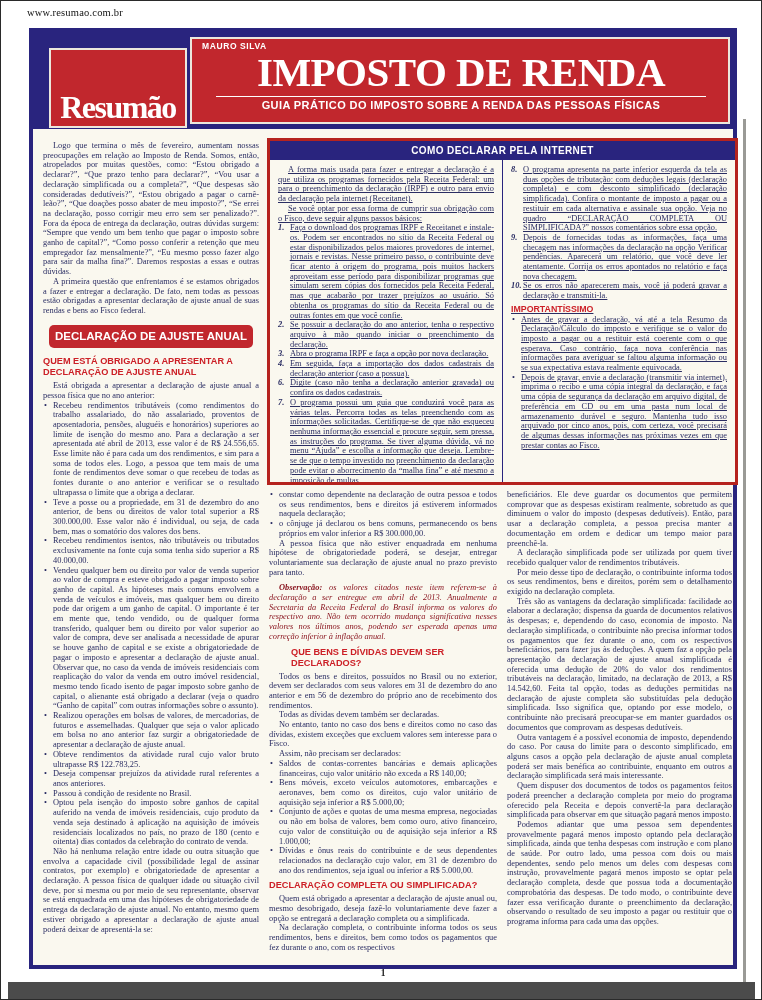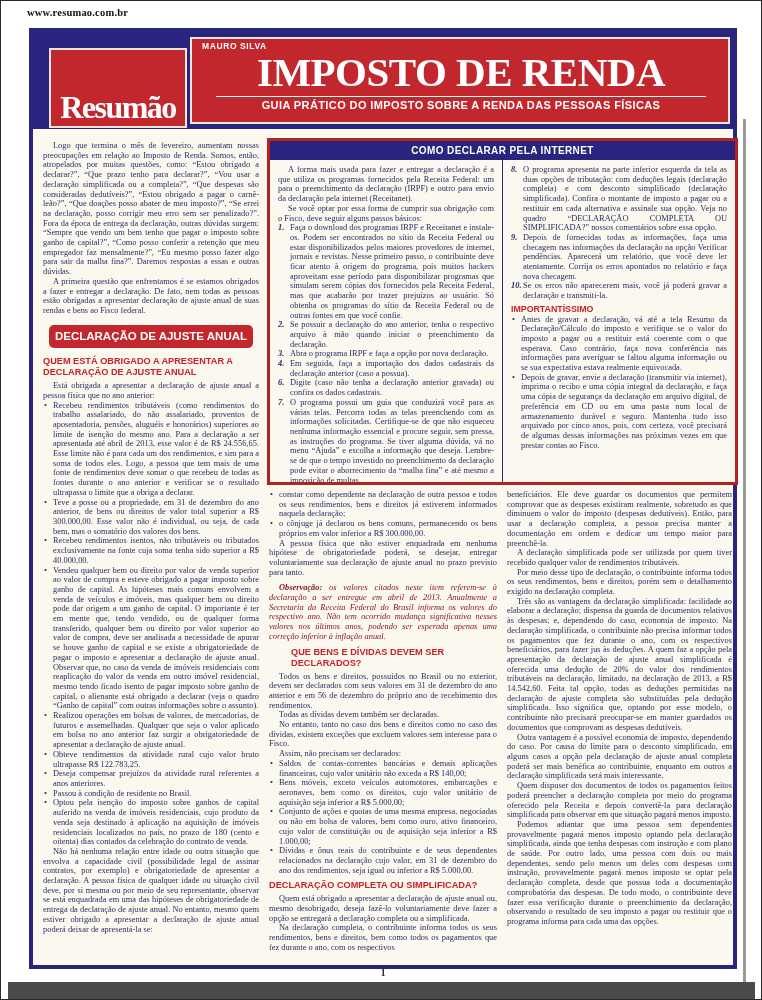--- a/index.html
+++ b/index.html
@@ -1,21 +1,21 @@
 <!DOCTYPE html>
 <html lang="pt-br"><head>
 <meta charset="utf-8">
 <style>
   * { margin:0; padding:0; box-sizing:border-box; }
   html,body { background:#ffffff; }
   body { font-family:"Liberation Serif", serif; }
   .page { position:relative; width:762px; height:1000px; background:#ffffff;
           border:1px solid #2a2a2a; overflow:hidden; }
 
-  .url { position:absolute; left:26px; top:6px; font-size:10.5px; font-weight:bold;
+  .url { position:absolute; left:26px; top:6px; font-size:10.5px; font-weight:normal;
          color:#111; letter-spacing:.2px; }
 
   .card { position:absolute; left:28px; top:27px; width:708px; height:941px;
           background:#faf8ef; border:4px solid #29247e; }
 
   
   .header-band { position:absolute; left:0; top:0; right:0; height:97px; background:#29247e; }
   .brand-box { position:absolute; left:16px; top:16px; width:138px; height:80px;
                background:#c1272d; border:2px solid #ece8dd;
                display:flex; align-items:flex-end; justify-content:center; }
@@ -46,21 +46,21 @@
   .obs .obs-label { font-weight:bold; }
 
   
   .inet { position:absolute; left:266px; top:137px; width:471px; height:347px;
           border:3px solid #b5231f; background:#faf8ef; }
   .inet-title { background:#29247e; color:#fff; font-family:"Liberation Sans", sans-serif;
                 font-weight:bold; font-size:10px; text-align:center; height:19px;
                 line-height:19px; letter-spacing:.4px; }
   .inet-cols { display:flex; height:calc(100% - 19px); }
   .inet-col { flex:1; padding:5px 8px 8px; font-size:8.4px; line-height:9.7px;
-              text-align:justify; color:#2a2d63; overflow:hidden; }
+              text-align:justify; color:#2a2d63; overflow:hidden;text-decoration:underline; }
   .inet-col + .inet-col { border-left:1px solid #29247e; }
   .inet-col p { text-indent:10px; }
   .step { position:relative; padding-left:12px; text-indent:0; }
   .step-n { position:absolute; left:0; top:0; font-weight:bold; font-style:italic; }
   .imp-title { color:#cc2027; font-family:"Liberation Sans", sans-serif; font-weight:bold;
                font-size:8.8px; margin-top:4px; }
 
   
   .pagenum { position:absolute; left:28px; top:967px; width:708px; text-align:center;
              font-weight:bold; font-size:9.5px; color:#222; }

